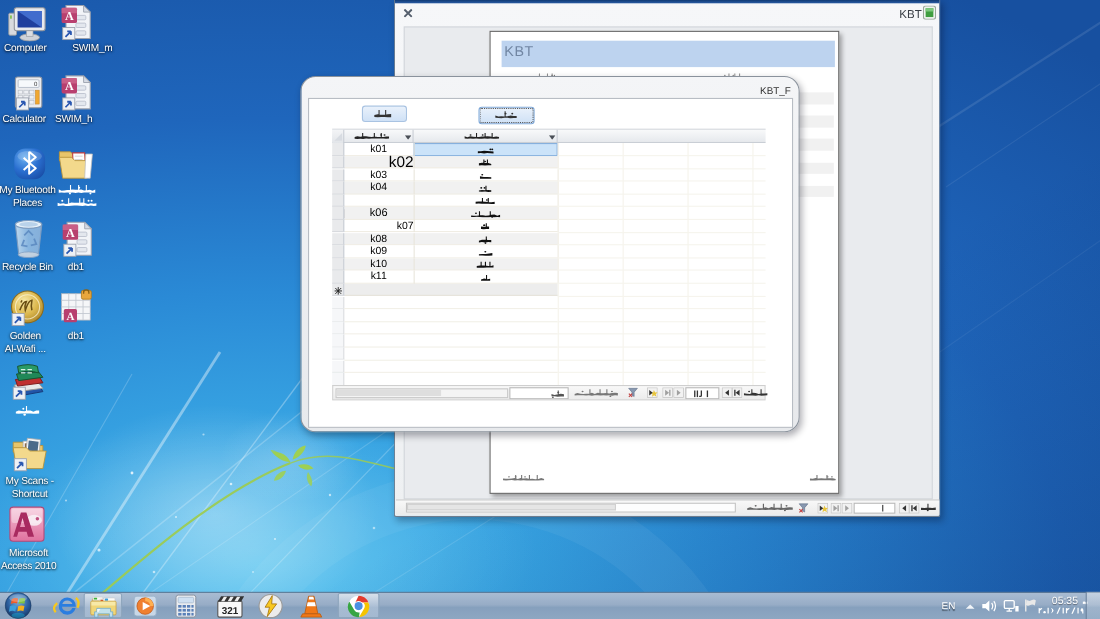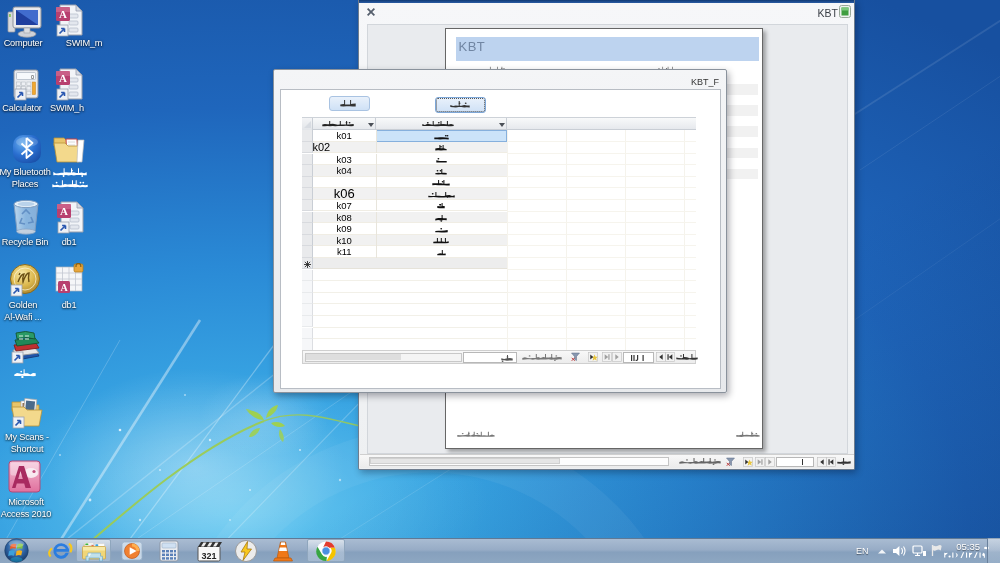--- a/index.html
+++ b/index.html
@@ -359,21 +359,21 @@
 <svg style="position:absolute;left:320px;top:457px;width:42px;height:8px" viewBox="0 0 40 10" preserveAspectRatio="none">
         <g fill="#666" opacity="1.0">
           <path d="M0.3,6.4 L2.9,5.2 L5.6,6.2 L8.2,6.5 L10.8,6.3 L13.4,6.3 L16.1,5.1 L18.7,6.4 L21.3,5.0 L23.9,5.6 L26.6,5.6 L29.2,5.4 L31.8,5.9 L34.4,5.4 L37.1,5.1 L39.7,5.4 L39.7,8.1 L37.1,7.9 L34.4,8.4 L31.8,8.0 L29.2,8.3 L26.6,7.8 L23.9,8.2 L21.3,8.0 L18.7,8.0 L16.1,8.4 L13.4,7.9 L10.8,8.3 L8.2,7.9 L5.6,7.9 L2.9,8.0 L0.3,8.3 Z M13.8,7.6 L13.8,1.2 L14.8,1.2 L14.8,7.6 Z M23.0,7.6 L23.0,1.2 L24.0,1.2 L24.0,7.6 Z M29.2,7.6 L29.2,1.2 L30.2,1.2 L30.2,7.6 Z "></path>
           <circle cx="32.9" cy="9.0" r="0.9"></circle>
           <circle cx="7.6" cy="3.6" r="0.9"></circle>
           <circle cx="34.3" cy="3.6" r="0.9"></circle>
         </g>
       </svg>
 </div>
 <div class="abs" style="left:273px;top:69px;width:454px;height:324px;
-background:linear-gradient(#f4f5f7,#e7e9ec);border:1px solid #8a929c;border-radius:2px;
+background:linear-gradient(#f4f5f7,#e7e9ec);border:1px solid #8a929c;border-radius:14px;
 box-shadow:2px 3px 7px rgba(0,0,20,.32)">
 <div class="abs" style="right:7px;top:7px;font-size:9px;color:#333">KBT_F</div>
 <div class="abs" style="left:6px;top:19px;width:441px;height:300px;background:#fff;border:1px solid #b8bdc4"></div>
 
 <div class="abs" style="left:55px;top:26px;width:41px;height:15px;border-radius:3px;
 background:linear-gradient(#e9f1fb,#cfe1f6);border:1px solid #a9c3e2"></div>
 <svg style="position:absolute;left:66px;top:29px;width:16px;height:9px" viewBox="0 0 16 10" preserveAspectRatio="none">
         <g fill="#333" opacity="1.0">
           <path d="M0.3,6.2 L3.4,5.5 L6.5,6.0 L9.5,6.0 L12.6,5.3 L15.7,5.1 L15.7,8.4 L12.6,8.4 L9.5,8.1 L6.5,8.1 L3.4,8.4 L0.3,8.1 Z M4.1,7.6 L4.1,1.2 L5.1,1.2 L5.1,7.6 Z M10.1,7.6 L10.1,1.2 L11.1,1.2 L11.1,7.6 Z "></path>
         </g>
@@ -423,21 +423,21 @@
           <g fill="#111" opacity="1.0">
             <path d="M0.3,5.7 L3.2,5.7 L6.1,5.3 L8.9,5.6 L11.8,5.8 L14.7,6.2 L14.7,8.4 L11.8,8.0 L8.9,7.9 L6.1,8.3 L3.2,7.9 L0.3,8.1 Z "></path>
             <circle cx="13.5" cy="3.6" r="0.9"></circle>
             <circle cx="11.8" cy="3.6" r="0.9"></circle>
           </g>
         </svg>
 <div class="abs" style="left:74.5px;top:12.3px;width:1px;height:11.6px;background:#e8e5dc"></div>
 <div class="abs" style="left:205.0px;top:12.3px;width:1px;height:11.6px;background:#e8e5dc"></div>
 <div class="abs" style="left:11.0px;top:23.9px;width:194.0px;height:11.6px;background:#f1f1f1;border-bottom:1px solid #f0ede4"></div>
 <div class="abs" style="left:0;top:23.9px;width:11.0px;height:11.6px;background:#e9eaec;border-right:1px solid #c9ced5;border-bottom:1px solid #d8dade"></div>
-<div class="abs" style="left:11.0px;top:23.9px;width:63.5px;height:11.6px;color:#000;font-size:11px;text-align:left;line-height:11.6px">k02</div>
+<div class="abs" style="left:11.0px;top:23.9px;width:63.5px;height:11.6px;color:#000;font-size:14px;text-align:right;line-height:11.6px">k02</div>
 <svg style="position:absolute;left:133.75px;top:26.299999999999997px;width:12px;height:7.8px" viewBox="0 0 12 10" preserveAspectRatio="none">
           <g fill="#111" opacity="1.0">
             <path d="M0.3,5.8 L3.1,5.1 L6.0,5.4 L8.9,5.5 L11.7,6.6 L11.7,8.0 L8.9,7.9 L6.0,8.2 L3.1,8.0 L0.3,8.3 Z M4.4,7.6 L4.4,1.2 L5.4,1.2 L5.4,7.6 Z M7.6,7.6 L7.6,1.2 L8.6,1.2 L8.6,7.6 Z "></path>
             <circle cx="6.0" cy="3.6" r="0.9"></circle>
           </g>
         </svg>
 <div class="abs" style="left:74.5px;top:23.9px;width:1px;height:11.6px;background:#e8e5dc"></div>
 <div class="abs" style="left:205.0px;top:23.9px;width:1px;height:11.6px;background:#e8e5dc"></div>
 <div class="abs" style="left:11.0px;top:35.5px;width:194.0px;height:11.6px;background:#fff;border-bottom:1px solid #f0ede4"></div>
 <div class="abs" style="left:0;top:35.5px;width:11.0px;height:11.6px;background:#e9eaec;border-right:1px solid #c9ced5;border-bottom:1px solid #d8dade"></div>
@@ -468,33 +468,33 @@
 <svg style="position:absolute;left:130.75px;top:61.1px;width:18px;height:7.8px" viewBox="0 0 18 10" preserveAspectRatio="none">
           <g fill="#111" opacity="1.0">
             <path d="M0.3,5.6 L3.2,5.4 L6.1,5.5 L9.0,5.6 L11.9,6.0 L14.8,6.1 L17.7,5.8 L17.7,8.4 L14.8,8.2 L11.9,8.0 L9.0,7.9 L6.1,8.0 L3.2,7.8 L0.3,8.1 Z M6.1,7.6 L6.1,1.2 L7.1,1.2 L7.1,7.6 Z M11.4,7.6 L11.4,1.2 L12.4,1.2 L12.4,7.6 Z "></path>
             <circle cx="10.6" cy="3.6" r="0.9"></circle>
           </g>
         </svg>
 <div class="abs" style="left:74.5px;top:58.7px;width:1px;height:11.6px;background:#e8e5dc"></div>
 <div class="abs" style="left:205.0px;top:58.7px;width:1px;height:11.6px;background:#e8e5dc"></div>
 <div class="abs" style="left:11.0px;top:70.3px;width:194.0px;height:11.6px;background:#f1f1f1;border-bottom:1px solid #f0ede4"></div>
 <div class="abs" style="left:0;top:70.3px;width:11.0px;height:11.6px;background:#e9eaec;border-right:1px solid #c9ced5;border-bottom:1px solid #d8dade"></div>
-<div class="abs" style="left:11.0px;top:70.3px;width:63.5px;height:11.6px;color:#000;font-size:13px;text-align:center;line-height:11.6px">k06</div>
+<div class="abs" style="left:11.0px;top:70.3px;width:63.5px;height:11.6px;color:#000;font-size:10px;text-align:center;line-height:11.6px">k06</div>
 <svg style="position:absolute;left:126.25px;top:72.7px;width:27px;height:7.8px" viewBox="0 0 27 10" preserveAspectRatio="none">
           <g fill="#111" opacity="1.0">
             <path d="M0.3,6.2 L2.9,6.5 L5.6,6.5 L8.2,6.1 L10.9,6.1 L13.5,6.5 L16.1,6.4 L18.8,5.4 L21.4,5.2 L24.1,6.5 L26.7,5.5 L26.7,8.4 L24.1,8.0 L21.4,8.2 L18.8,7.9 L16.1,8.3 L13.5,8.2 L10.9,8.2 L8.2,7.9 L5.6,7.8 L2.9,8.0 L0.3,8.1 Z M7.4,7.6 L7.4,1.2 L8.4,1.2 L8.4,7.6 Z M17.2,7.6 L17.2,1.2 L18.2,1.2 L18.2,7.6 Z "></path>
             <circle cx="19.4" cy="9.0" r="0.9"></circle>
             <circle cx="4.7" cy="3.6" r="0.9"></circle>
           </g>
         </svg>
 <div class="abs" style="left:74.5px;top:70.3px;width:1px;height:11.6px;background:#e8e5dc"></div>
 <div class="abs" style="left:205.0px;top:70.3px;width:1px;height:11.6px;background:#e8e5dc"></div>
 <div class="abs" style="left:11.0px;top:81.9px;width:194.0px;height:11.6px;background:#fff;border-bottom:1px solid #f0ede4"></div>
 <div class="abs" style="left:0;top:81.9px;width:11.0px;height:11.6px;background:#e9eaec;border-right:1px solid #c9ced5;border-bottom:1px solid #d8dade"></div>
-<div class="abs" style="left:11.0px;top:81.9px;width:63.5px;height:11.6px;color:#000;font-size:9.5px;text-align:center;line-height:11.6px">k07</div>
+<div class="abs" style="left:11.0px;top:81.9px;width:63.5px;height:11.6px;color:#000;font-size:9.5px;text-align:right;line-height:11.6px">k07</div>
 <svg style="position:absolute;left:135.75px;top:84.3px;width:8px;height:7.8px" viewBox="0 0 8 10" preserveAspectRatio="none">
           <g fill="#111" opacity="1.0">
             <path d="M0.3,5.0 L2.8,5.4 L5.2,5.1 L7.7,5.1 L7.7,7.9 L5.2,8.0 L2.8,8.1 L0.3,7.8 Z M4.6,7.6 L4.6,1.2 L5.6,1.2 L5.6,7.6 Z "></path>
             <circle cx="3.4" cy="3.6" r="0.9"></circle>
             <circle cx="3.0" cy="3.6" r="0.9"></circle>
           </g>
         </svg>
 <div class="abs" style="left:74.5px;top:81.9px;width:1px;height:11.6px;background:#e8e5dc"></div>
 <div class="abs" style="left:205.0px;top:81.9px;width:1px;height:11.6px;background:#e8e5dc"></div>
 <div class="abs" style="left:11.0px;top:93.5px;width:194.0px;height:11.6px;background:#f1f1f1;border-bottom:1px solid #f0ede4"></div>

